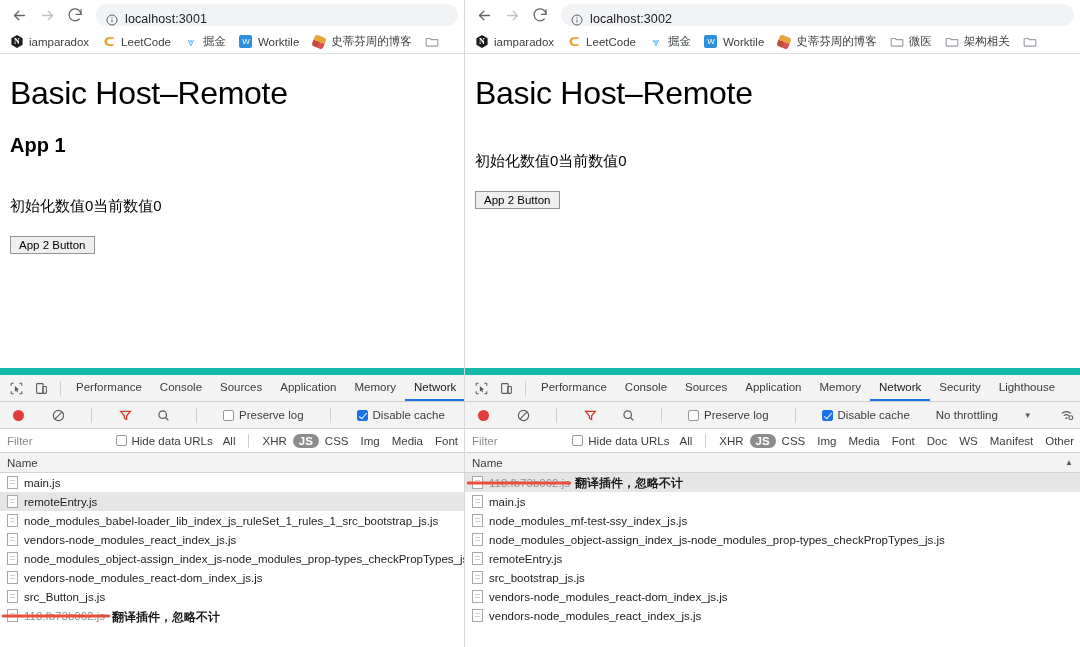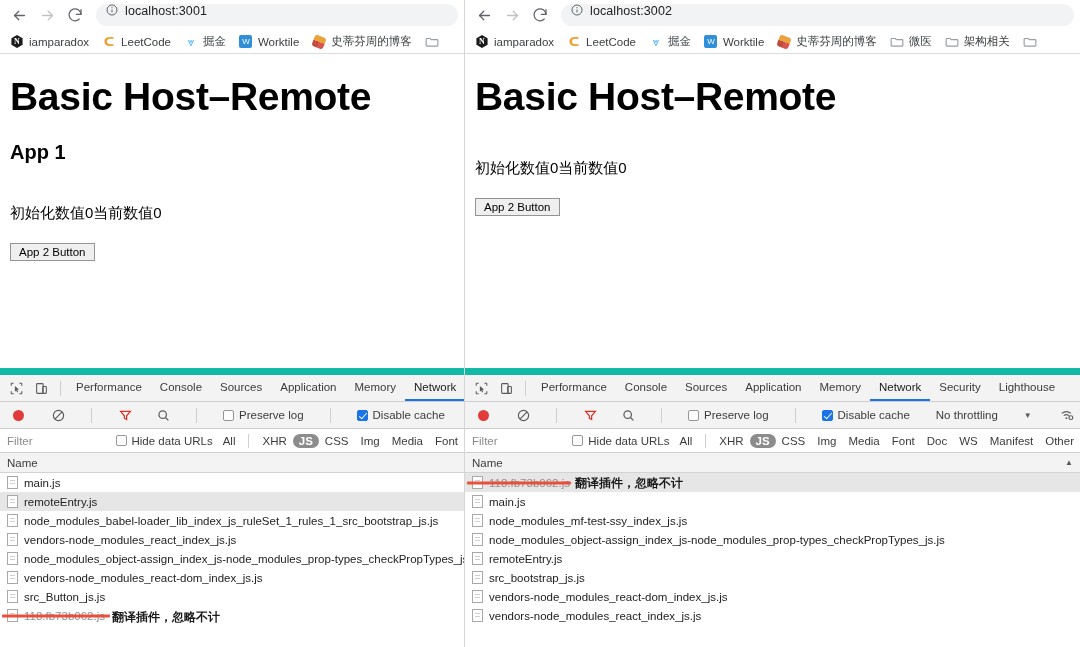--- a/index.html
+++ b/index.html
@@ -20,21 +20,21 @@
   .chrome { background: #ffffff; }
   .navbar { display: flex; align-items: center; height: 30px; padding: 0 6px; gap: 2px; }
   .nav-btn {
     width: 26px; height: 26px; display: flex; align-items: center; justify-content: center;
     color: #5f6368; flex: none;
   }
   .nav-btn svg { display: block; }
   .nav-btn.disabled { color: #bdc1c6; }
   .omnibox {
     flex: 1; height: 22px; background: #f1f3f4; border-radius: 11px;
-    display: flex; align-items: flex-start; padding: 0 10px; gap: 7px; margin-left: 6px;
+    display: flex; align-items: flex-end; padding: 0 10px; gap: 7px; margin-left: 6px;
     min-width: 0;
   }
   .omnibox .info-ico { color: #5f6368; flex: none; display: flex; }
   .omnibox .url {
     font-size: 12.5px; color: #202124; white-space: nowrap; overflow: hidden;
     letter-spacing: .1px;
   }
 
   
   .bookmarks {
@@ -60,21 +60,21 @@
   .fav-blog { width: 12px; height: 12px; background:
       conic-gradient(#e8a33d 0 25%, #d9534f 0 50%, #c04b3f 0 75%, #e8a33d 0 100%);
       border-radius: 3px; transform: rotate(20deg); }
   .fav-folder { color: #9aa0a6; display: flex; }
 
   
   .page { padding: 0 10px; background: #fff; }
   .page-left  { height: 293px; }
   .page-right { height: 293px; }
   .h1 {
-    font-size: 39px; font-weight: bold; color: #000; margin-top: 21px;
+    font-size: 32px; font-weight: normal; color: #000; margin-top: 21px;
     letter-spacing: -.3px; font-family: "Liberation Sans", sans-serif;
   }
   .h2 { font-size: 20px; font-weight: bold; color: #000; margin-top: 22px; }
   .para { font-size: 15px; color: #000; margin-top: 40px; }
   .app-btn {
     margin-top: 20px; font-size: 11.5px; padding: 2px 8px;
     background: #efefef; border: 1px solid #949494; border-radius: 0;
     color: #000; font-family: "Liberation Sans", sans-serif;
   }
 

